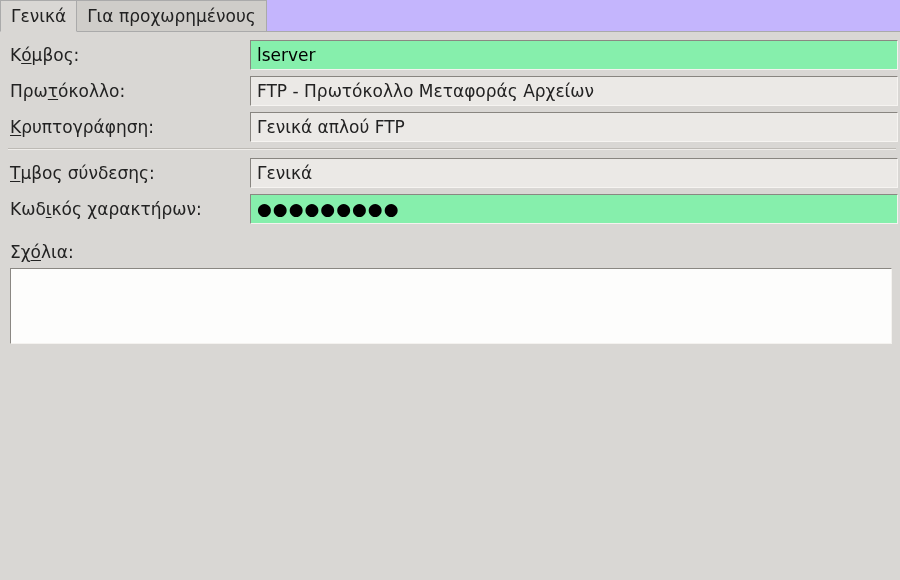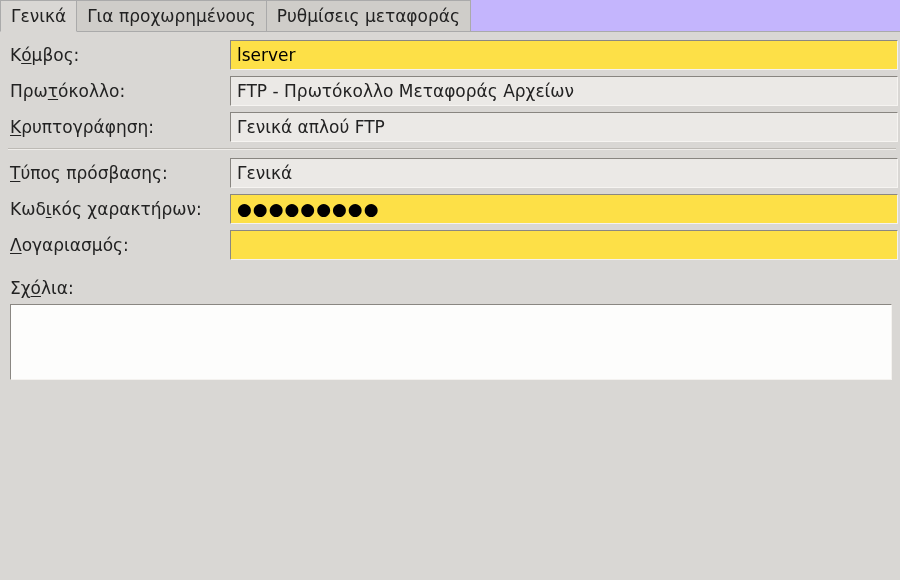--- a/index.html
+++ b/index.html
@@ -37,20 +37,21 @@
       z-index: 2;
     }
     .panel {
       padding: 6px 0 0 4px;
     }
     .row {
       display: flex;
       align-items: center;
       min-height: 34px;
       margin-bottom: 2px;
+      gap: 20px;
     }
     .label {
       width: 226px;
       padding-left: 6px;
       font-size: 17px;
     }
     .underline {
       text-decoration: underline;
       text-decoration-thickness: 1px;
       text-underline-offset: 2px;
@@ -58,21 +59,21 @@
     .field {
       flex: 1;
       margin-right: 2px;
     }
     input[type="text"], input[type="password"] {
       width: 100%;
       height: 30px;
       padding: 2px 6px;
       font-size: 17px;
       font-family: inherit;
-      background: #fde047;
+      background: #86efac;
       border-top: 1px solid #8a8782;
       border-left: 1px solid #8a8782;
       border-right: 1px solid #f4f2ef;
       border-bottom: 1px solid #f4f2ef;
       outline: none;
     }
     .dropdown {
       width: 100%;
       height: 30px;
       padding: 2px 6px;
@@ -112,21 +113,20 @@
       font-size: 22px;
       line-height: 20px;
     }
   </style>
 </head>
 <body>
 
 <div class="tabs">
   <div class="tab active">Γενικά</div>
   <div class="tab">Για προχωρημένους</div>
-  <div class="tab">Ρυθμίσεις μεταφοράς</div>
 </div>
 
 <div class="panel">
 
   <div class="row">
     <div class="label"><span>Κ</span><span class="underline">ό</span><span>μβος:</span></div>
     <div class="field"><input type="text" value="lserver" style=""></div>
   </div>
 
   <div class="row">
@@ -143,37 +143,33 @@
     <div class="field">
         <div class="dropdown">
           <span>Γενικά απλού FTP</span>
         </div>
       </div>
   </div>
 
   <div class="separator"></div>
 
   <div class="row">
-    <div class="label"><span></span><span class="underline">Τ</span><span>ύπος πρόσβασης:</span></div>
+    <div class="label"><span></span><span class="underline">Τ</span><span>μβος σύνδεσης:</span></div>
     <div class="field">
         <div class="dropdown">
           <span>Γενικά</span>
         </div>
       </div>
   </div>
 
 
   <div class="row">
     <div class="label"><span>Κωδ</span><span class="underline">ι</span><span>κός χαρακτήρων:</span></div>
     <div class="field"><input type="text" class="password-dots" value="●●●●●●●●●" style=""></div>
   </div>
 
-  <div class="row">
-    <div class="label"><span></span><span class="underline">Λ</span><span>ογαριασμός:</span></div>
-    <div class="field"><input type="text" value="" style=""></div>
-  </div>
 
   <div class="row" style="margin-top:0;align-items:flex-end;">
     <div class="label"><span>Σχ</span><span class="underline">ό</span><span>λια:</span></div>
   </div>
   <textarea style=""></textarea>
 
 </div>
 
 </body></html>

